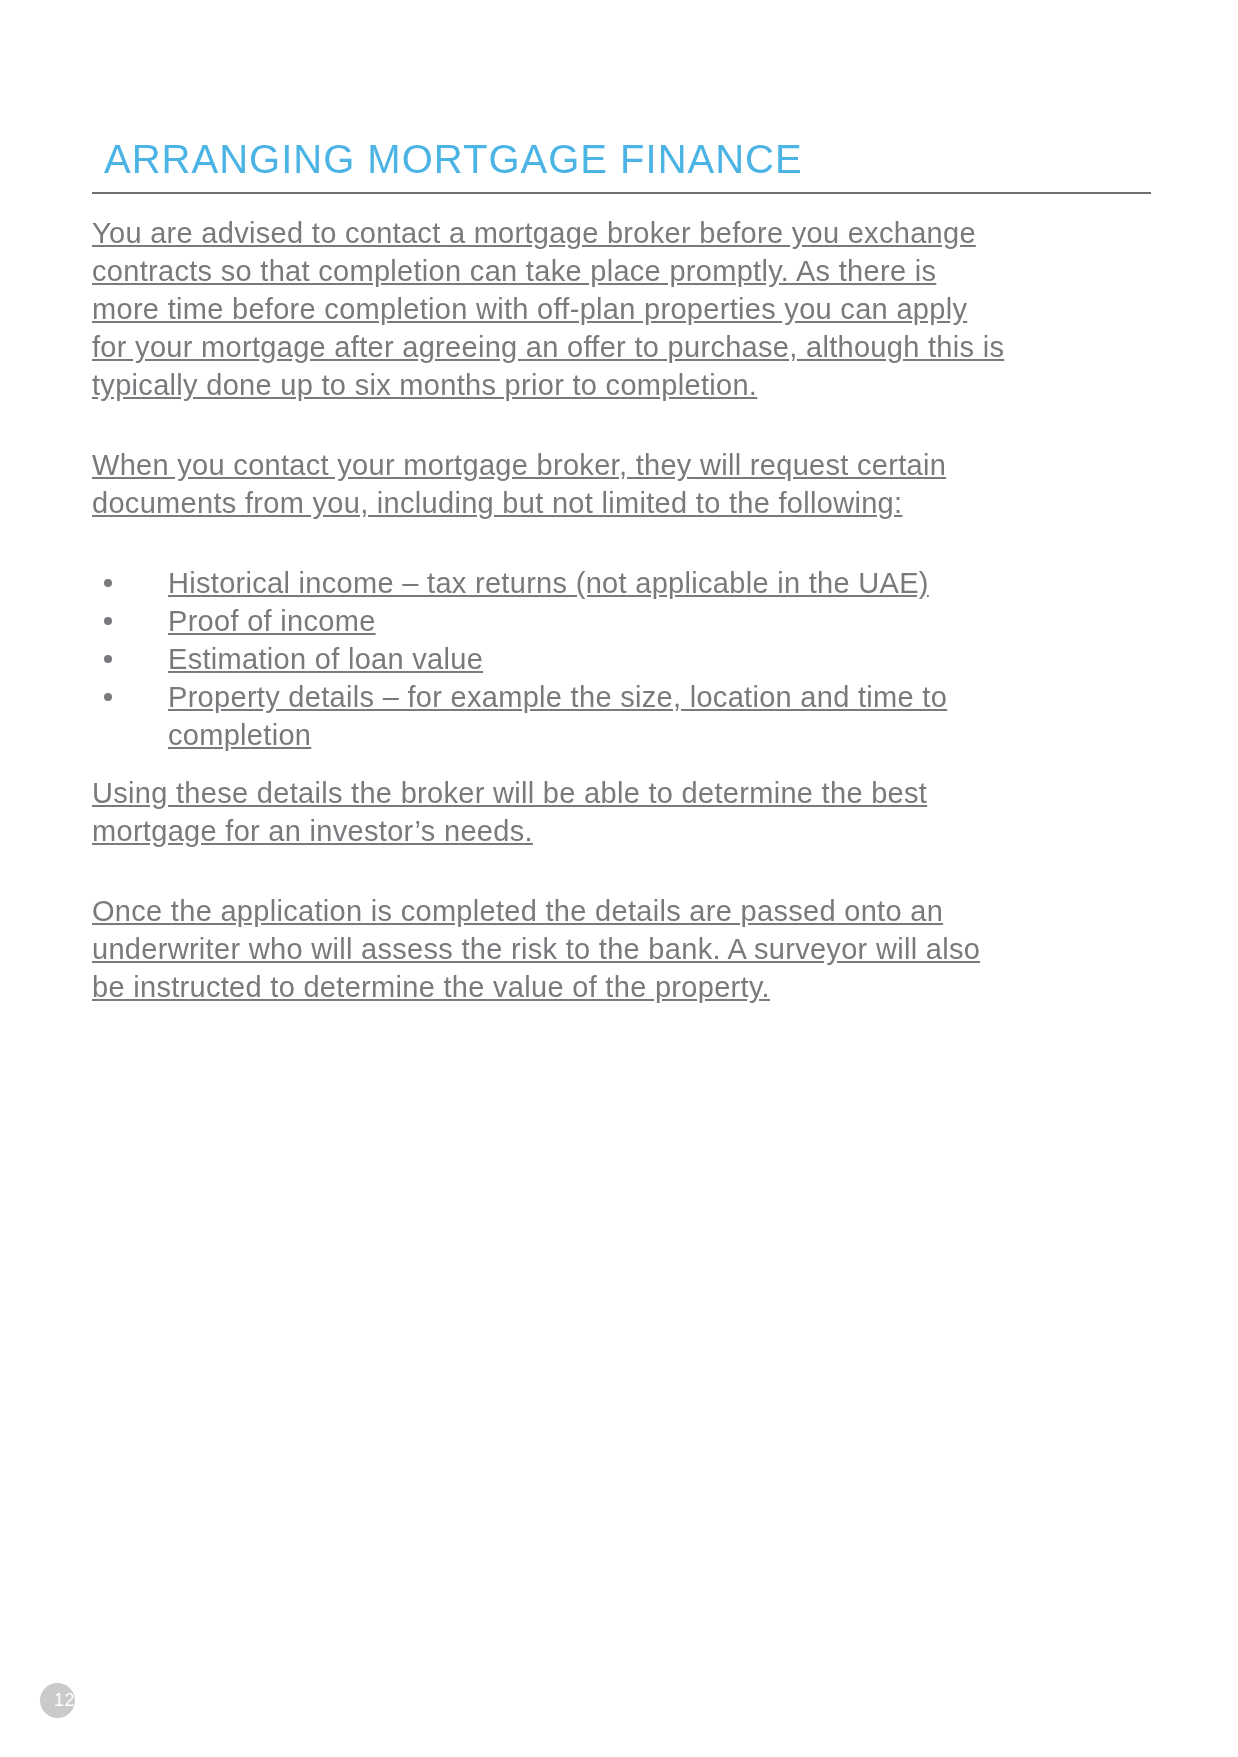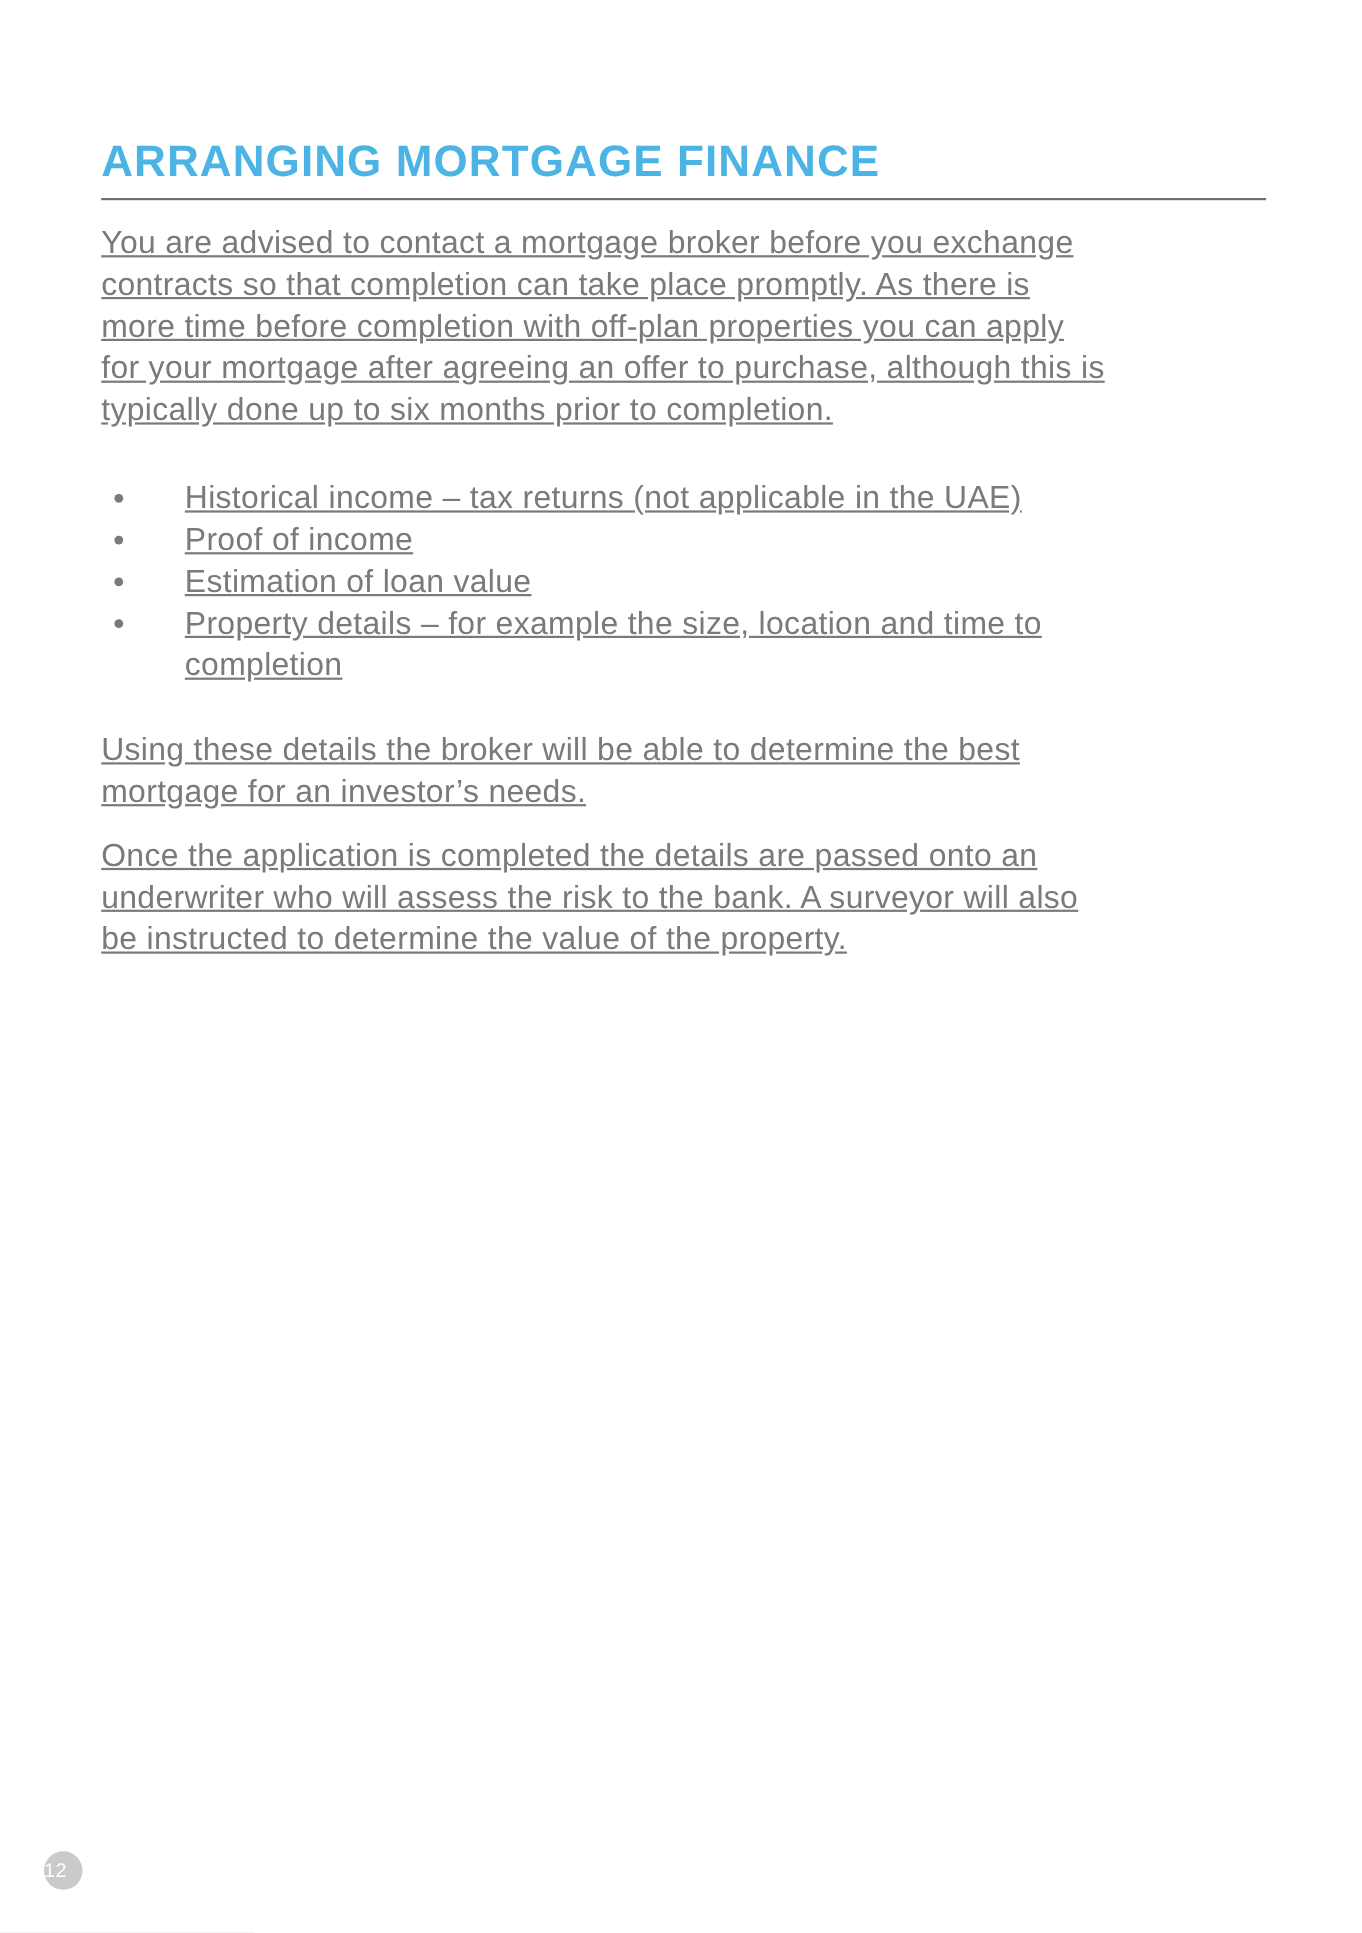--- a/index.html
+++ b/index.html
@@ -18,24 +18,24 @@
     background:#ffffff;
     margin:0 auto;
     overflow:hidden;
     font-family:"Liberation Sans", sans-serif;
   }
   .inner{
     padding:127px 0 0 92px;
     width:1158px;
   }
   h1.doc-title{
-    margin:0;
+    margin:12px;
     font-size:40px;
     line-height:40px;
-    font-weight:700;
+    font-weight:400;
     letter-spacing:1px;
     color:var(--accent);
   }
   hr.title-rule{
     margin:13px 0 0 0;
     border:none;
     border-top:2px solid var(--rule-gray);
     width:1059px;
   }
   #content{
@@ -74,34 +74,35 @@
     position:absolute;
     left:40px;
     top:1683px;
     width:35px;
     height:35px;
     border-radius:50%;
     background:var(--badge-gray);
     color:var(--badge-text);
     display:flex;
     align-items:center;
-    justify-content:flex-start;
+    justify-content:flex-end;
     font-size:18px;
     letter-spacing:0.5px;
   }
 </style>
 </head>
 <body>
 
 <div class="page">
   <div class="inner">
     <h1 class="doc-title">ARRANGING MORTGAGE FINANCE</h1>
     <hr class="title-rule">
     <div id="content">
         <p class="para">You are advised to contact a mortgage broker before you exchange<br>contracts so that completion can take place promptly. As there is<br>more time before completion with off-plan properties you can apply<br>for your mortgage after agreeing an offer to purchase, although this is<br>typically done up to six months prior to completion.</p>
+        <p class="para">When you contact your mortgage broker, they will request certain<br>documents from you, including but not limited to the following:</p>
         <ul class="bullets">
           <li><span class="dot"></span><span>Historical income – tax returns (not applicable in the UAE)</span></li>
           <li><span class="dot"></span><span>Proof of income</span></li>
           <li><span class="dot"></span><span>Estimation of loan value</span></li>
           <li><span class="dot"></span><span>Property details – for example the size, location and time to<br>completion</span></li>
         </ul>
         <p class="para">Using these details the broker will be able to determine the best<br>mortgage for an investor’s needs.</p>
         <p class="para">Once the application is completed the details are passed onto an<br>underwriter who will assess the risk to the bank. A surveyor will also<br>be instructed to determine the value of the property.</p>
       </div>
   </div>

